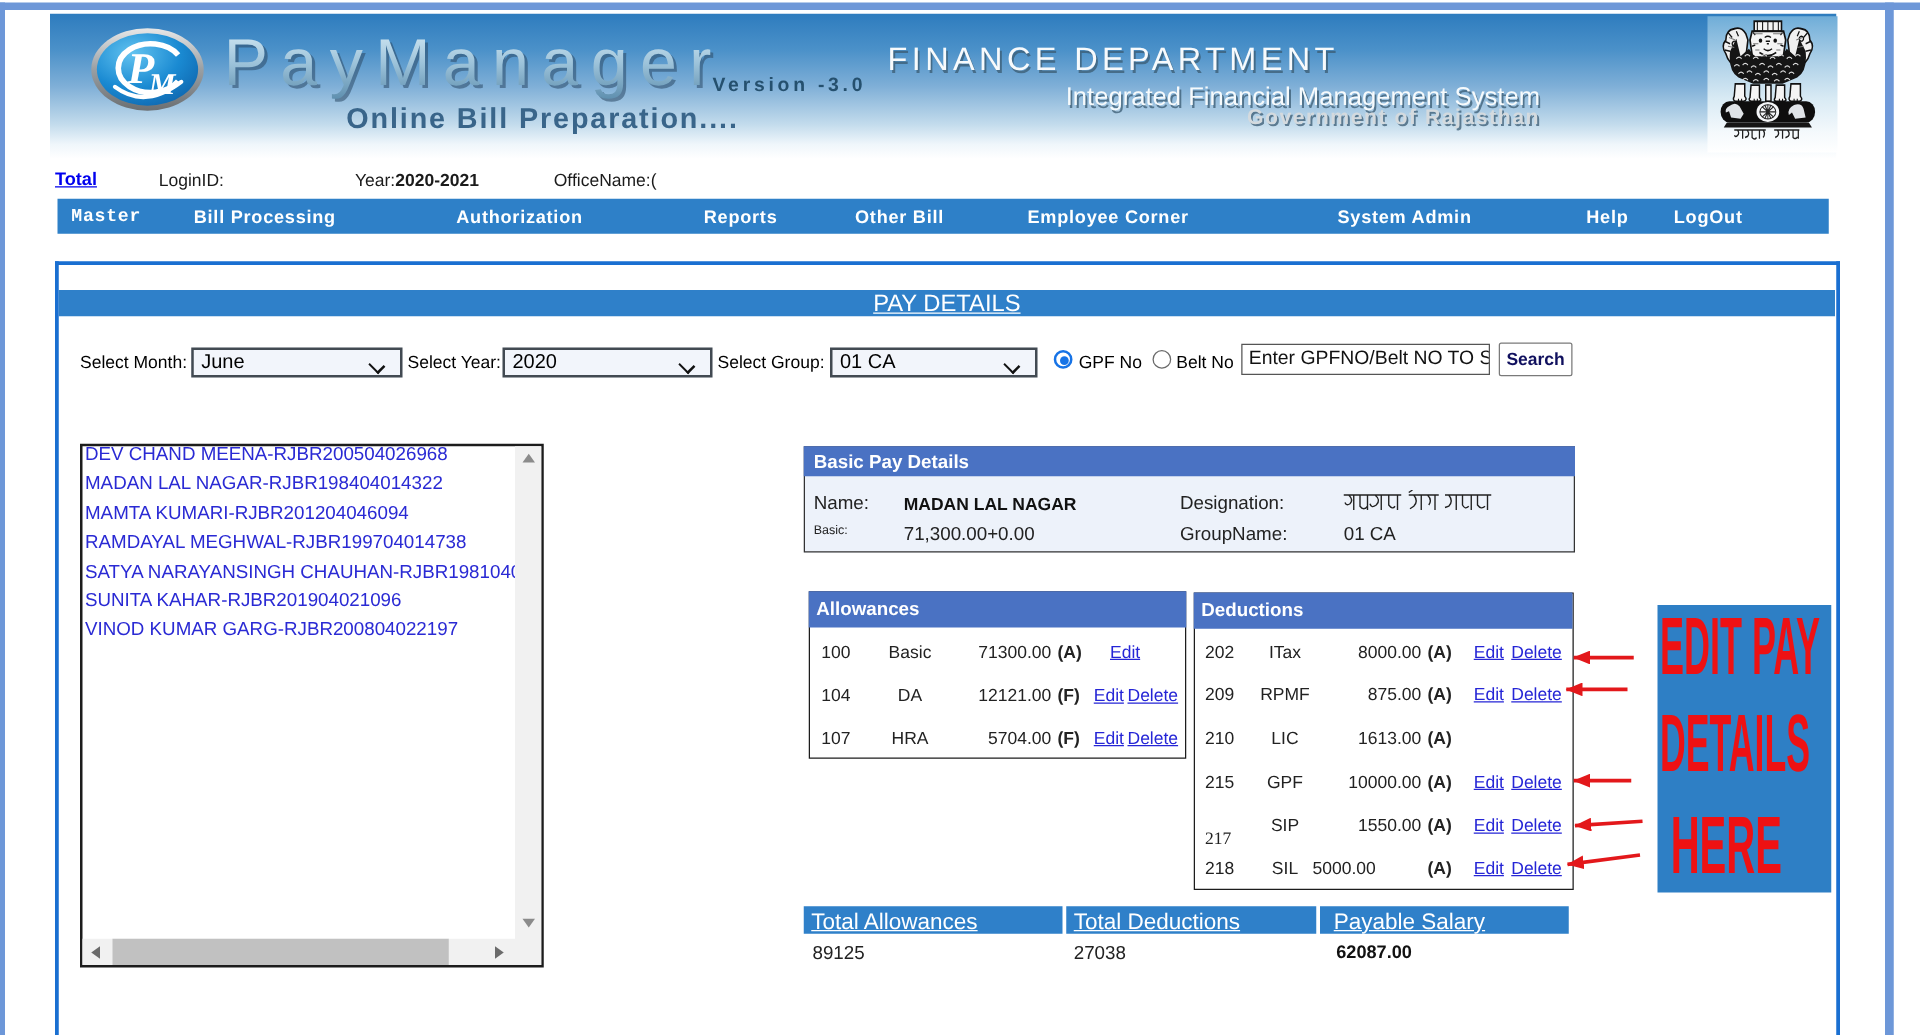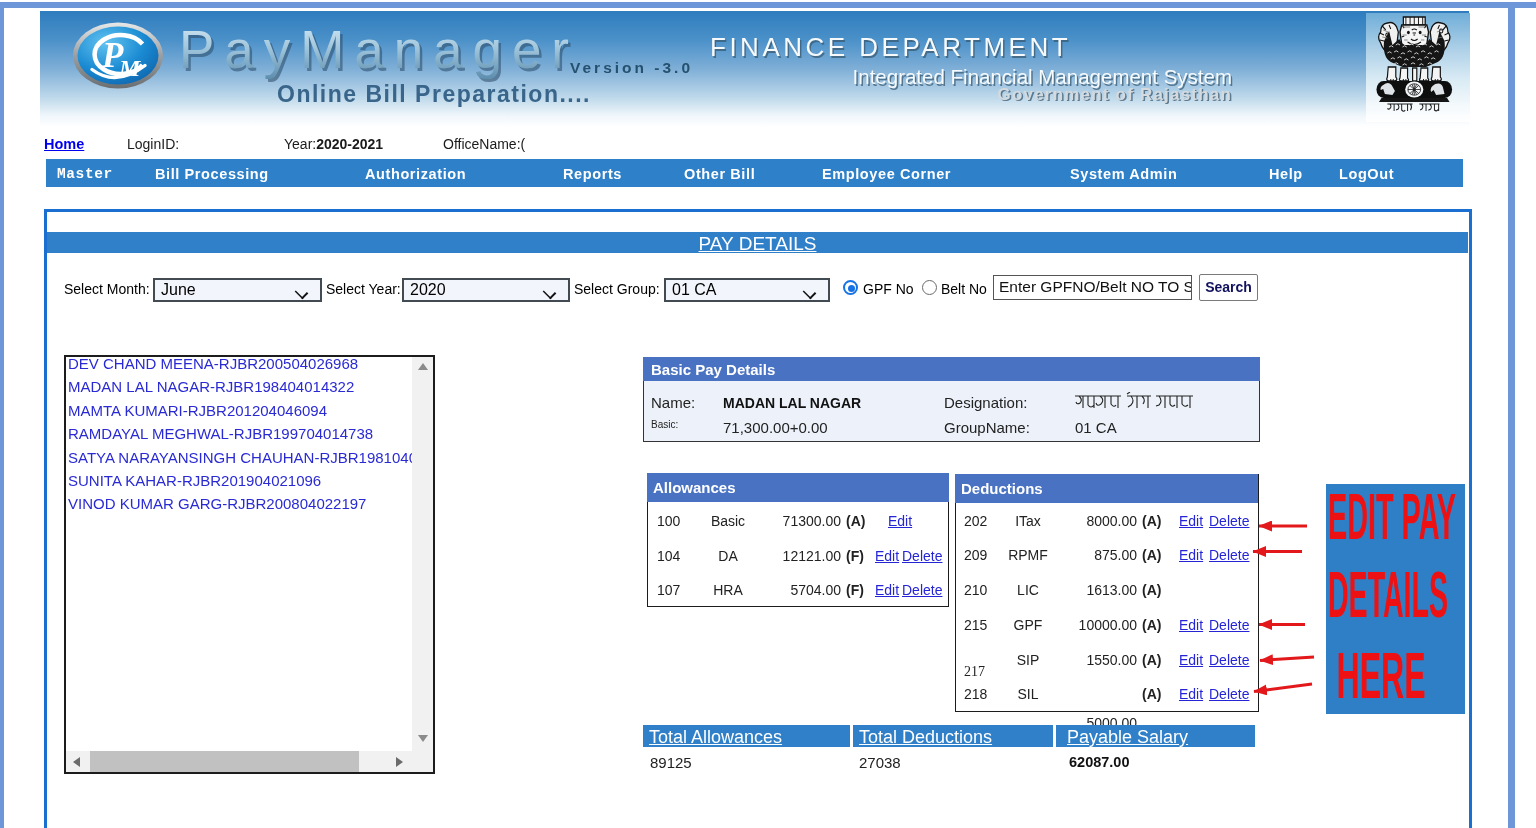--- a/index.html
+++ b/index.html
@@ -120,21 +120,21 @@
   <g transform="translate(4.6,-5) scale(0.84,1)">
 
   <g stroke="#1f1f1f" stroke-width="1.2" fill="none">
     <path d="M20 96 h30 M23 96 q2.5 2.5 0 4.5 q-2 1.5 -2.8 -0.3 M28 96 v7 M32 96 q3 2.5 0.8 5 l-2.5 1 M37 96 v6 q2.5 2.5 4.2 0 M44 96 v7 M47.5 96 q2.5 3 0 6"></path>
     <path d="M58 96 h24 M61 96 q2.5 2.5 0 5 l-2 1 M66 96 v7 M70.5 96 q3 2.5 1 5 l-2.7 1.2 M76 96 v6 q2.5 2 4.2 -0.5 M81 96 v7"></path>
   </g>
   </g>
 </svg>
 </div>
 
-<div class="abs" style="left:44px;top:136px;font-size:14.5px;font-weight:bold;"><span style="color:#0000ee;text-decoration:underline;">Home</span></div>
+<div class="abs" style="left:44px;top:136px;font-size:14.5px;font-weight:bold;"><span style="color:#0000ee;text-decoration:underline;">Total</span></div>
 <div class="abs" style="left:127px;top:136px;font-size:14px;color:#1b1b1b;">LoginID:</div>
 <div class="abs" style="left:284px;top:136px;font-size:14px;color:#1b1b1b;">Year:<b>2020-2021</b></div>
 <div class="abs" style="left:443px;top:136px;font-size:14px;color:#1b1b1b;">OfficeName:(</div>
 
 <div class="abs" style="left:46px;top:159px;width:1417px;height:28px;background:#2e80c8;"></div>
 <div class="abs" id="nav" style="top:166px;color:#fff;font-weight:bold;font-size:14.5px;letter-spacing:0.6px;white-space:nowrap;">
   <span class="abs" style="left:57px;font-family:Liberation Mono, monospace;">Master</span>
   <span class="abs" style="left:155px;">Bill Processing</span>
   <span class="abs" style="left:365px;">Authorization</span>
   <span class="abs" style="left:563px;">Reports</span>
@@ -274,21 +274,21 @@
 
   <div class="abs" style="left:964px;top:664px;font-family:Liberation Serif, serif;">217</div>
   <div class="abs" style="left:1000px;top:652px;width:56px;text-align:center;">SIP</div>
   <div class="abs" style="left:1050px;top:652px;width:87px;text-align:right;">1550.00</div>
   <div class="abs" style="left:1142px;top:652px;font-weight:bold;">(A)</div>
   <div class="abs lnk" style="left:1179px;top:652px;">Edit</div>
   <div class="abs lnk" style="left:1209px;top:652px;">Delete</div>
 
   <div class="abs" style="left:964px;top:686px;">218</div>
   <div class="abs" style="left:1000px;top:686px;width:56px;text-align:center;">SIL</div>
-  <div class="abs" style="left:1050px;top:686px;width:87px;text-align:right;margin-top:29px;">5000.00</div>
+  <div class="abs" style="left:1050px;top:686px;width:87px;">5000.00</div>
   <div class="abs" style="left:1142px;top:686px;font-weight:bold;">(A)</div>
   <div class="abs lnk" style="left:1179px;top:686px;">Edit</div>
   <div class="abs lnk" style="left:1209px;top:686px;">Delete</div>
 </div>
 
 <div class="abs" style="left:643px;top:725px;width:207px;height:22px;background:#2f80c9;"></div>
 <div class="abs" style="left:853px;top:725px;width:200px;height:22px;background:#2f80c9;"></div>
 <div class="abs" style="left:1056px;top:725px;width:199px;height:22px;background:#2f80c9;"></div>
 <div class="abs" style="left:649px;top:727px;font-size:18px;color:#fff;text-decoration:underline;">Total Allowances</div>
 <div class="abs" style="left:859px;top:727px;font-size:18px;color:#fff;text-decoration:underline;">Total Deductions</div>

